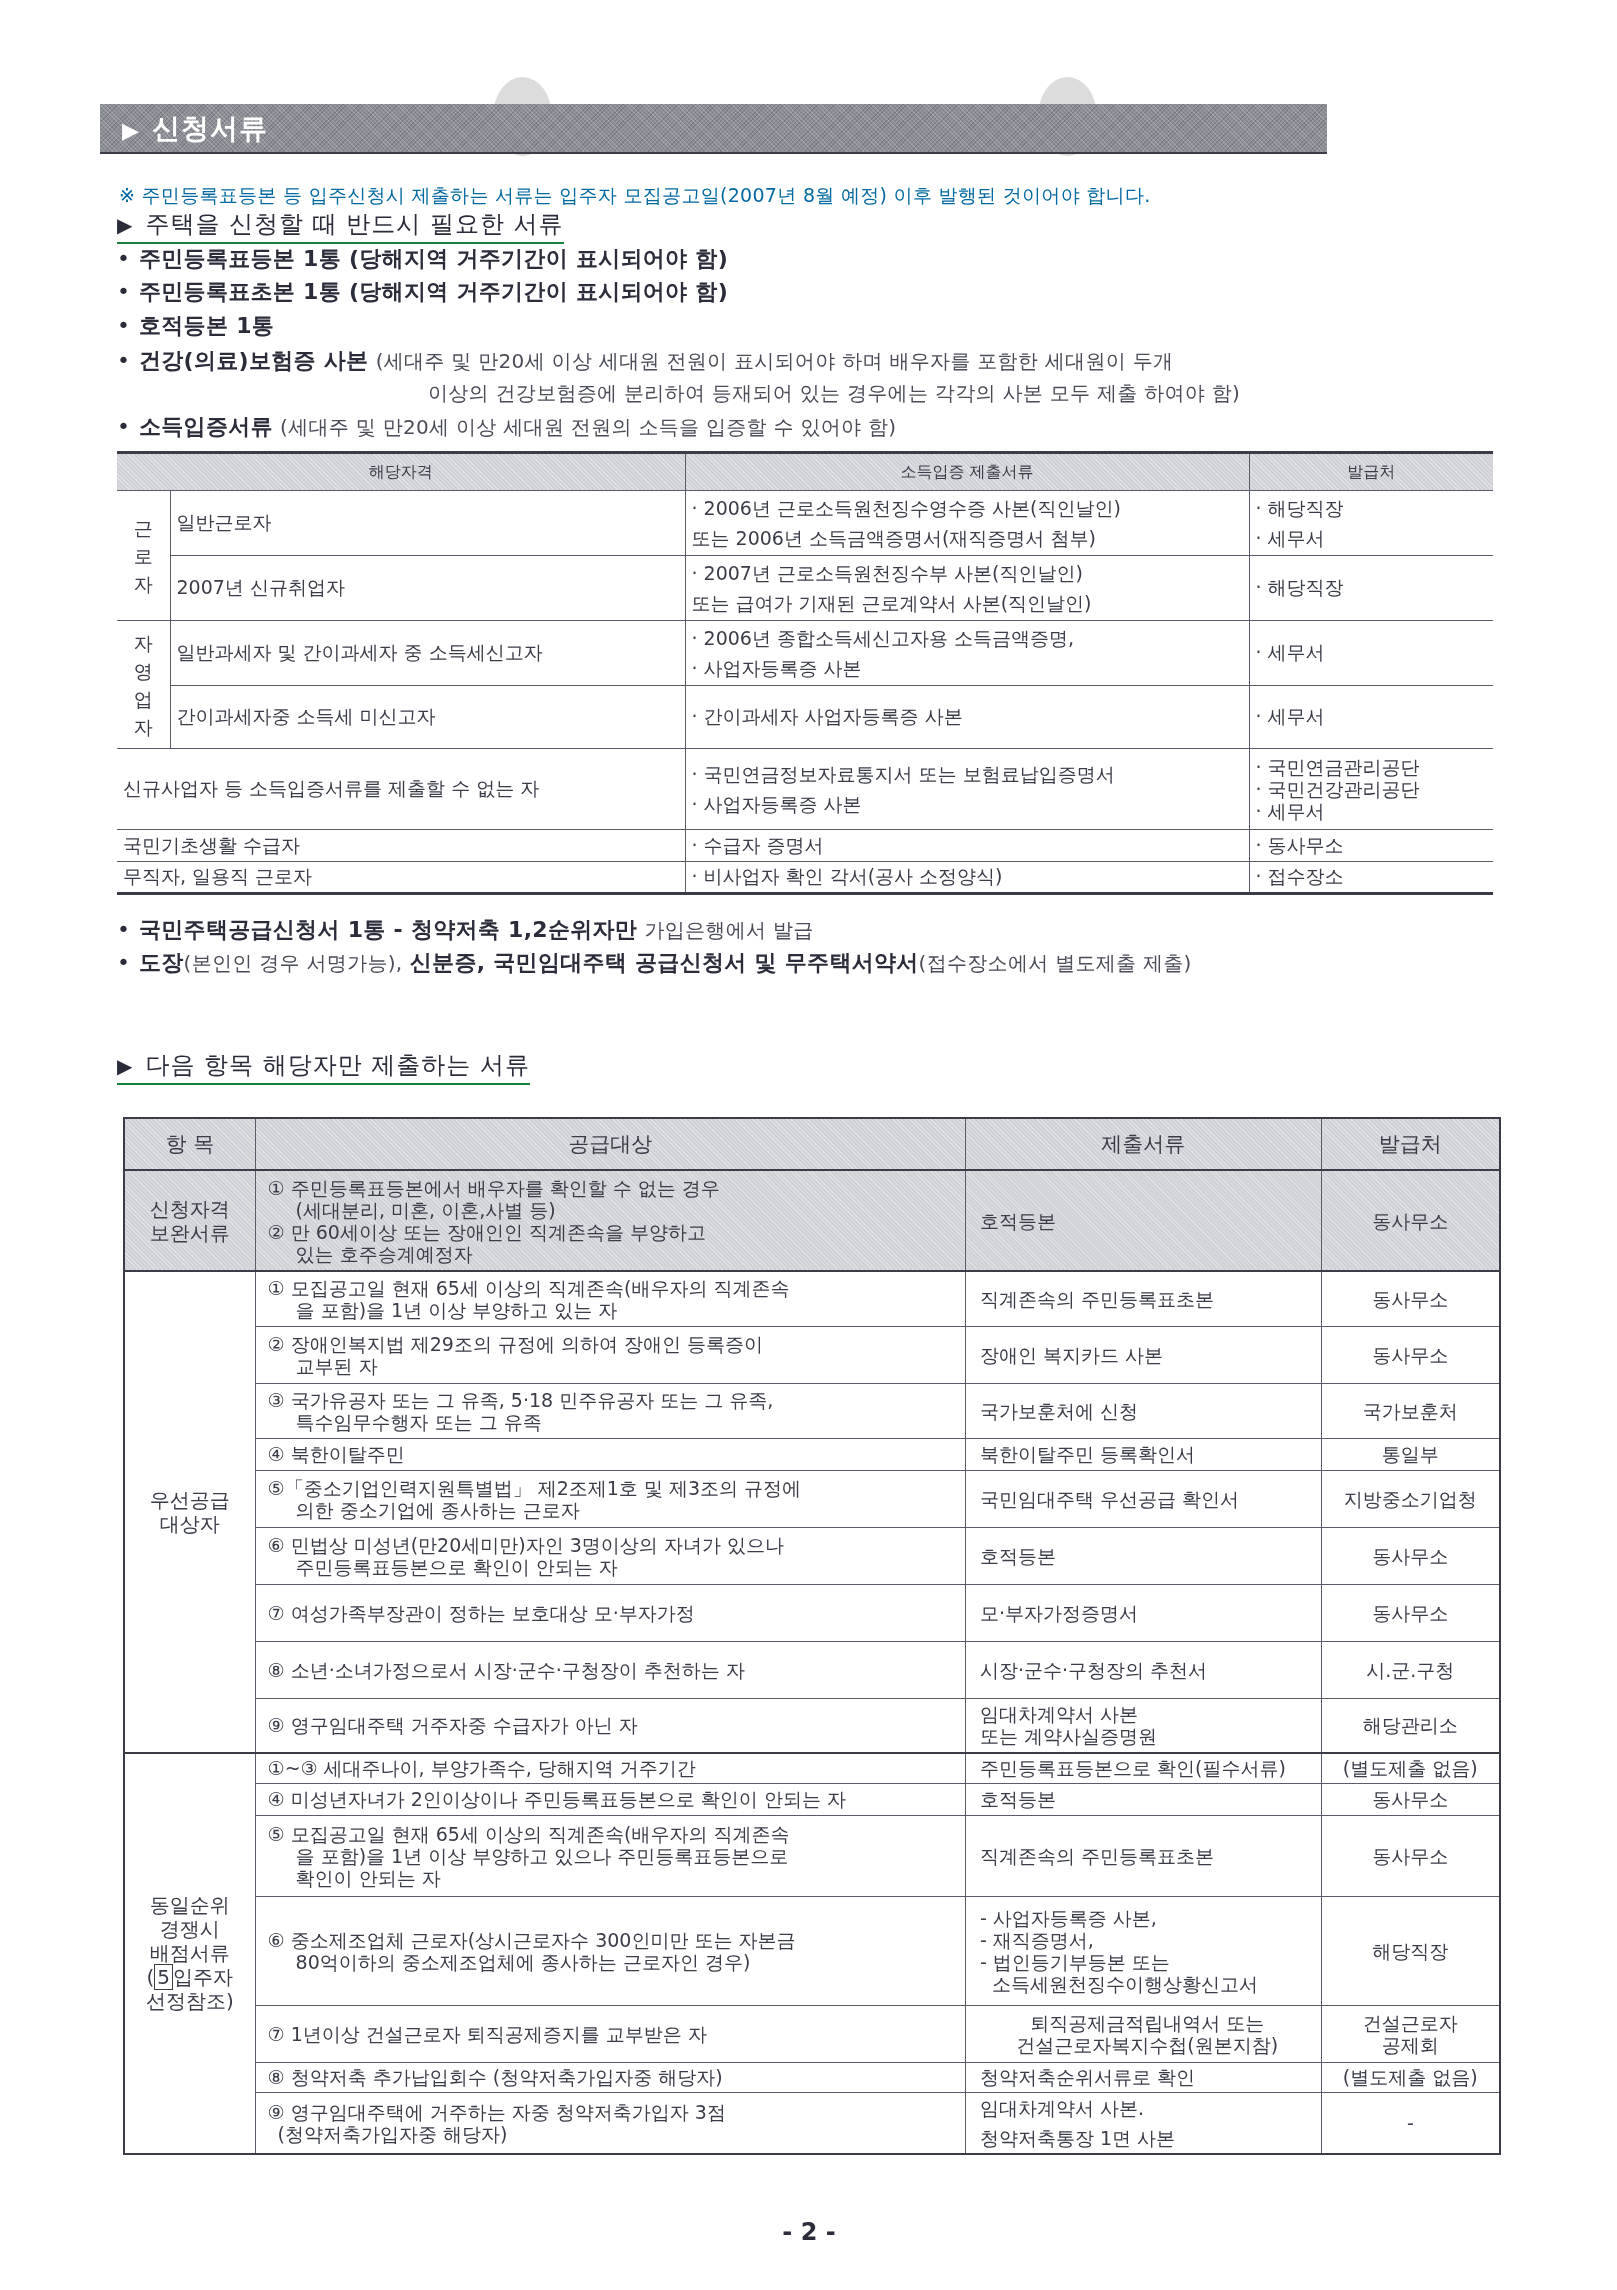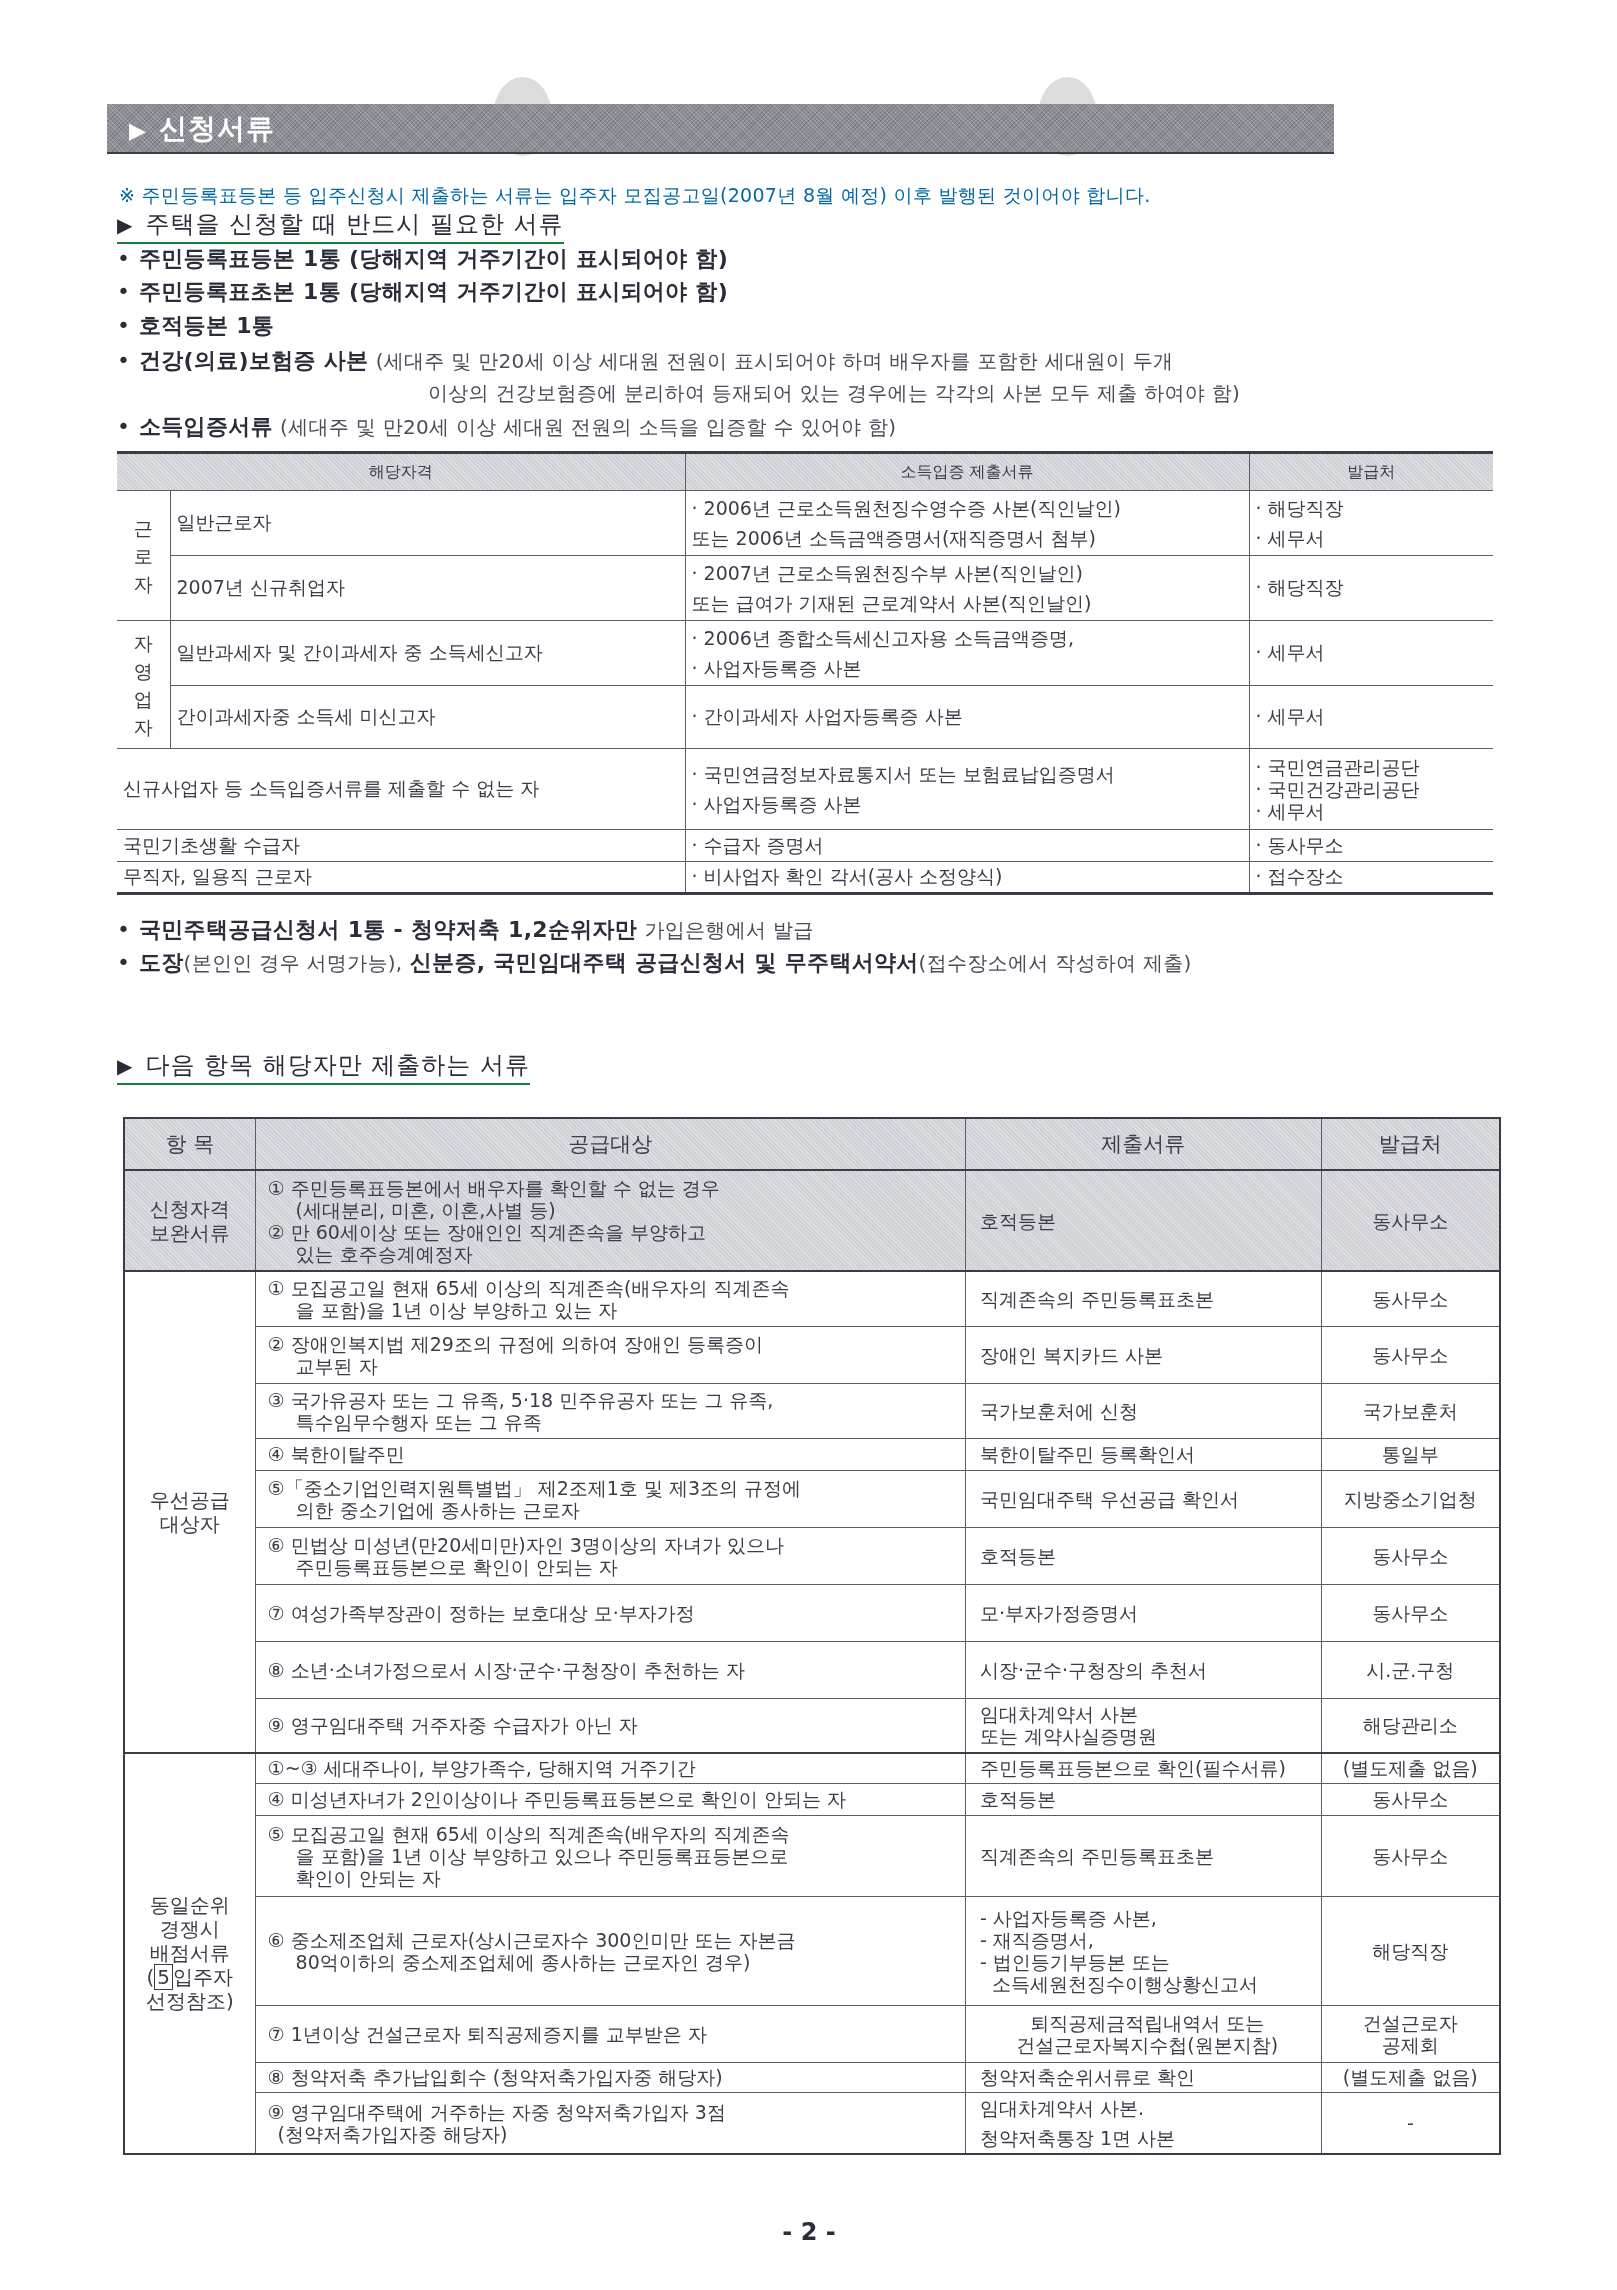--- a/index.html
+++ b/index.html
@@ -8,21 +8,21 @@
       font-family: "DejaVu Sans", "Liberation Sans", sans-serif;
       color: #2a2c3a;
     }
     .page { position: absolute; left: 0; top: 0; width: 1618px; height: 2291px; }
 
     
     .hole { position: absolute; width: 59px; height: 79px; border-radius: 50%; background: #dcdcdc; }
 
     
     .banner {
-      position: absolute; left: 107px; top: 104px; width: 1227px; height: 48px;
+      position: absolute; left: 100px; top: 104px; width: 1227px; height: 48px;
       background-color: #8d8f97;
       background-image: repeating-linear-gradient(45deg, rgba(255,255,255,0.18) 0 1px, transparent 1px 3px),
                         repeating-linear-gradient(-45deg, rgba(0,0,0,0.15) 0 1px, transparent 1px 3px);
       border-bottom: 2px solid #3a3c48;
     }
     .banner-title {
       position: absolute; left: 22px; top: 6px; color: #ffffff;
       font-size: 28px; font-weight: bold; letter-spacing: 1px;
     }
     .banner-title .tri { font-size: 22px; margin-right: 12px; }
@@ -158,21 +158,21 @@
     </tr>
     <tr style="height:32px;">
       <td colspan="2" class="c-left">무직자, 일용직 근로자</td>
       <td>· 비사업자 확인 각서(공사 소정양식)</td>
       <td>· 접수장소</td>
     </tr>
   </tbody>
     </table>
 
   <div class="bullet" style="top:915px;"><span class="dot">•</span><span class="strong">국민주택공급신청서 1통 - 청약저축 1,2순위자만</span> <span class="light">가입은행에서 발급</span></div>
-  <div class="bullet" style="top:948px;"><span class="dot">•</span><span class="strong">도장</span><span class="light">(본인인 경우 서명가능),</span> <span class="strong">신분증, 국민임대주택 공급신청서 및 무주택서약서</span><span class="light">(접수장소에서 작성하여 제출)</span></div>
+  <div class="bullet" style="top:948px;"><span class="dot">•</span><span class="strong">도장</span><span class="light">(본인인 경우 서명가능),</span> <span class="strong">신분증, 국민임대주택 공급신청서 및 무주택서약서</span><span class="light">(접수장소에서 별도제출 제출)</span></div>
 
   <div class="subhead" style="left:117px; top:1049px;">
     <span class="tri">▶</span><span>다음 항목 해당자만 제출하는 서류</span>
   </div>
 
   <table class="t2">
     <colgroup>
         <col style="width:129px">
         <col style="width:699px">
         <col style="width:350px">

